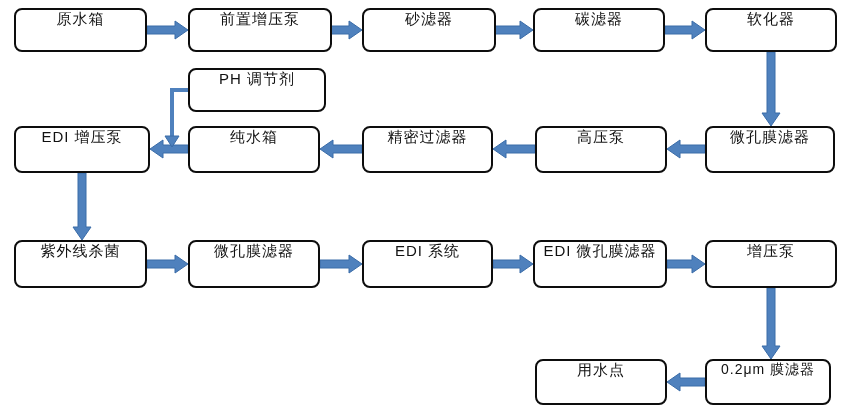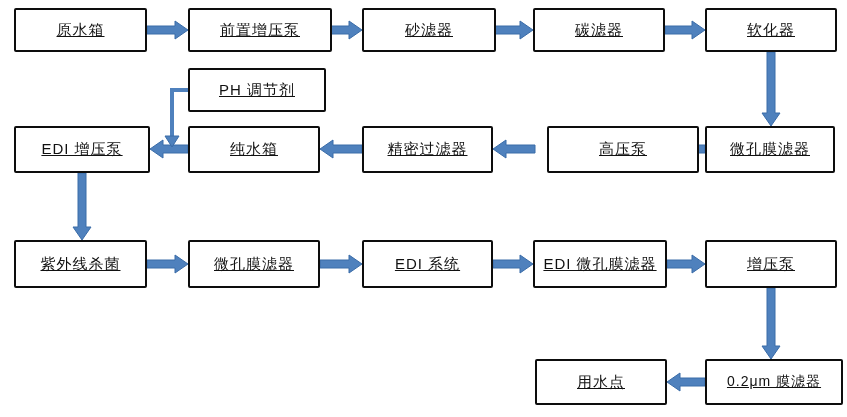--- a/index.html
+++ b/index.html
@@ -36,29 +36,27 @@
   .connector-head {
     fill: var(--arrow-fill, #4f81bd);
     stroke: var(--arrow-stroke, #3a6ca8);
     stroke-width: 1;
   }
   .node {
     position: absolute;
     box-sizing: border-box;
     background: var(--box-fill, #ffffff);
     border: 2.5px solid var(--box-border, #0d0d0d);
-    border-radius: 2px;
+    border-radius: 8px;
     display: flex;
-    align-items: center;
     justify-content: center;
     font-size: 15px;
     color: #111111;
     letter-spacing: 1px;
     white-space: nowrap;
-    text-decoration: underline;
   }
 </style>
 </head>
 <body>
 
 <div class="canvas">
 
   <svg class="arrows-layer" viewBox="0 0 847 417" xmlns="http://www.w3.org/2000/svg">
 
     <polygon class="arrow" points="147,26 175,26 175,21 188,30 175,39 175,34 147,34"></polygon>
@@ -110,21 +108,21 @@
 
   <div class="node" style="left:14px; top:126px; width:136px; height:47px">
     <span>EDI 增压泵</span>
   </div>
   <div class="node" style="left:188px; top:126px; width:132px; height:47px">
     <span>纯水箱</span>
   </div>
   <div class="node" style="left:362px; top:126px; width:131px; height:47px">
     <span>精密过滤器</span>
   </div>
-  <div class="node" style="left:547px; top:126px; width:152px; height:47px">
+  <div class="node" style="left:535px; top:126px; width:132px; height:47px">
     <span>高压泵</span>
   </div>
   <div class="node" style="left:705px; top:126px; width:130px; height:47px">
     <span>微孔膜滤器</span>
   </div>
 
   <div class="node" style="left:14px; top:240px; width:133px; height:48px">
     <span>紫外线杀菌</span>
   </div>
   <div class="node" style="left:188px; top:240px; width:132px; height:48px">
@@ -136,17 +134,17 @@
   <div class="node" style="left:533px; top:240px; width:134px; height:48px">
     <span>EDI 微孔膜滤器</span>
   </div>
   <div class="node" style="left:705px; top:240px; width:132px; height:48px">
     <span>增压泵</span>
   </div>
 
   <div class="node" style="left:535px; top:359px; width:132px; height:46px">
     <span>用水点</span>
   </div>
-  <div class="node" style="left:705px; top:359px; width:138px; height:46px; font-size:14px">
+  <div class="node" style="left:705px; top:359px; width:126px; height:46px; font-size:14px">
     <span>0.2μm 膜滤器</span>
   </div>
 
 </div>
 
 </body></html>

